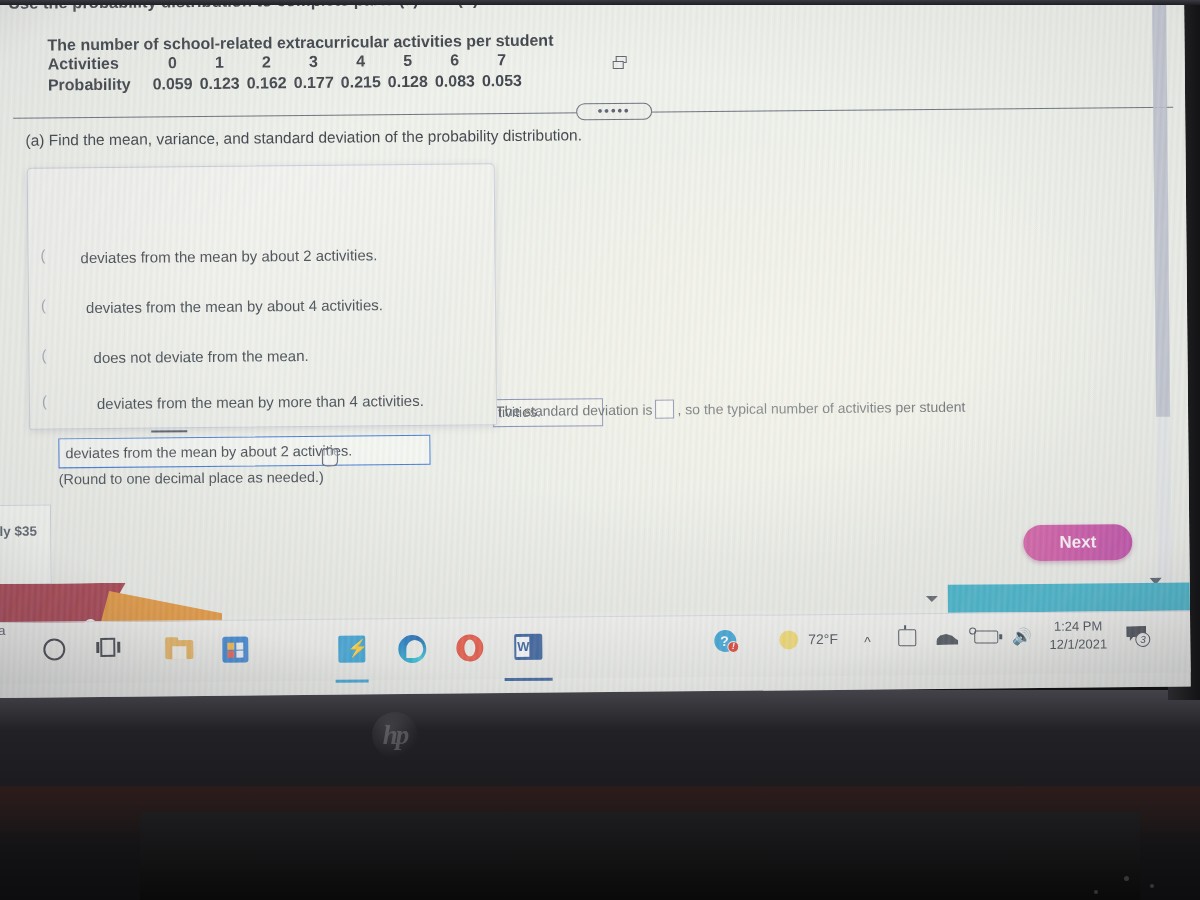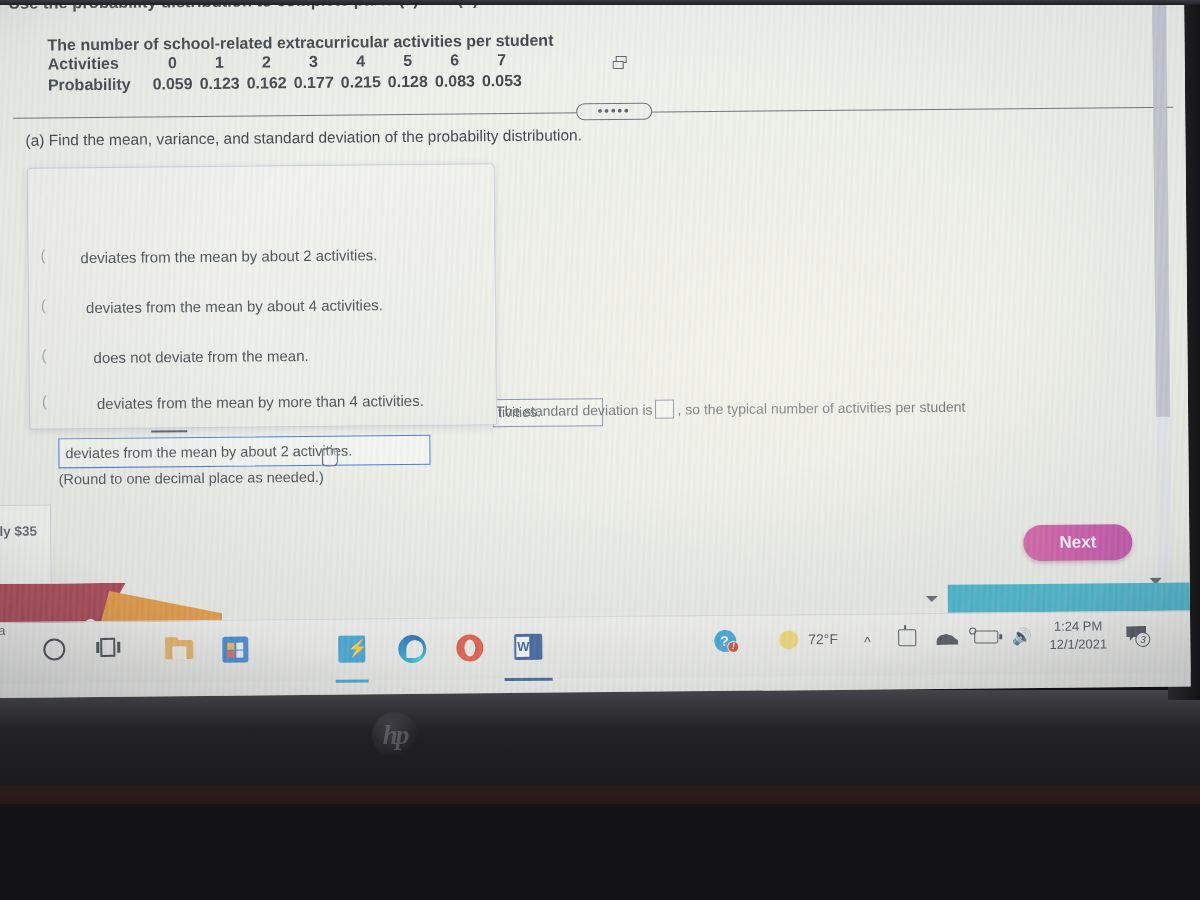--- a/index.html
+++ b/index.html
@@ -4,21 +4,21 @@
 <style>
   * { box-sizing: border-box; margin: 0; padding: 0; }
   html, body {
     width: 1200px; height: 900px;
     font-family: "Liberation Sans", sans-serif;
     overflow: hidden; background: #131315;
   }
 
   
   #photo {
-    position: relative; width: 1200px; height: 804px;
+    position: relative; width: 1200px; height: 900px;
     background: #121214;
     overflow: hidden;
   }
 
   
   #bezel {
     position: absolute; left: 0; top: 690px; width: 1200px; height: 210px;
     background: linear-gradient(180deg,#26262a 0%,#202024 28%,#1a1a1d 52%,#141416 70%,#0d0d0f 100%);
   }
   #bezel-shine {

